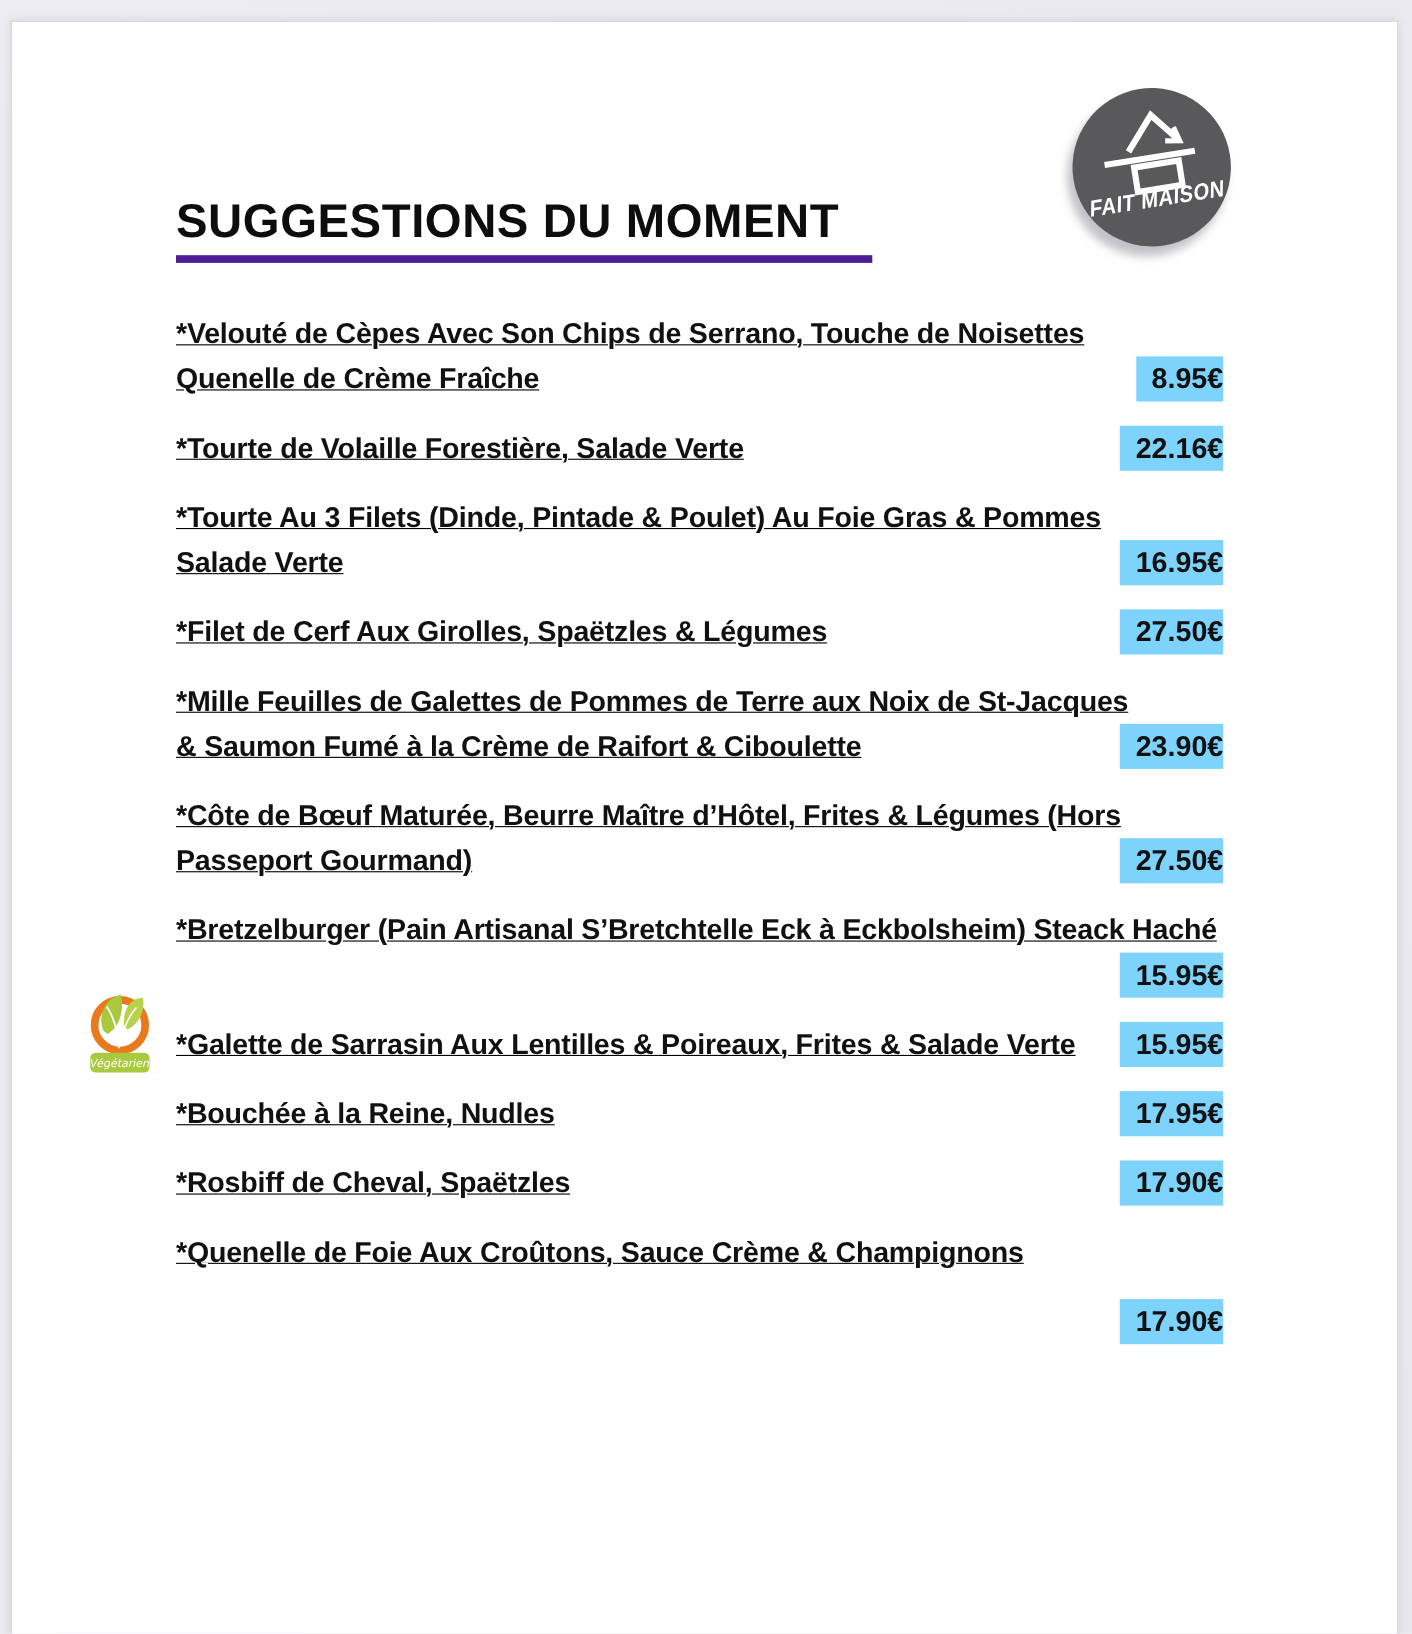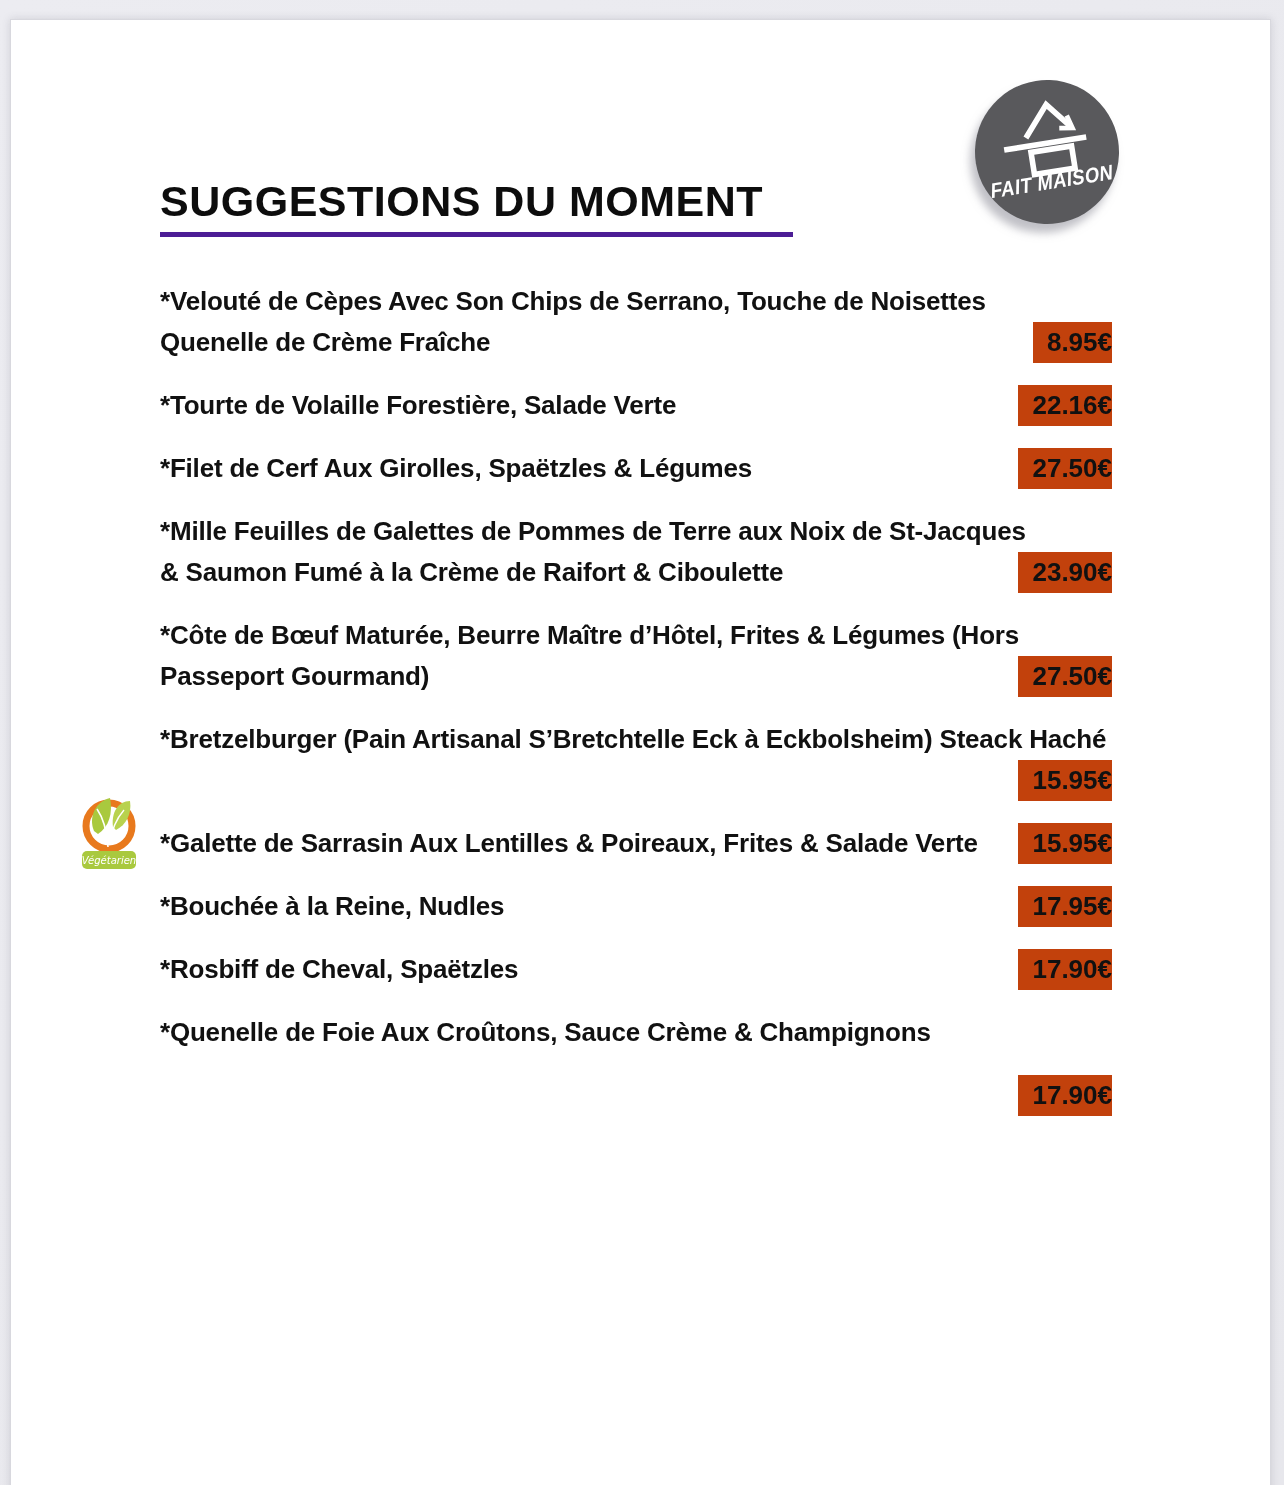--- a/index.html
+++ b/index.html
@@ -36,52 +36,53 @@
   }
   .title-wrap {
     margin-top: 158px;
   }
   .doc-title {
     display: inline-block;
     font-size: 43px;
     font-weight: bold;
     letter-spacing: 0.5px;
     color: #0d0d0d;
-    border-bottom: 5px solid #4c1d95;
+    border-bottom: 7px solid #4c1d95;
     padding: 0 30px 7px 0;
     line-height: 1.1;
     white-space: nowrap;
   }
   .menu-list {
     margin-top: 44px;
   }
   .menu-item {
     margin-bottom: 22px;
     position: relative;
+    text-decoration: underline;
   }
   .line {
     position: relative;
     height: 41px;
     line-height: 41px;
     white-space: nowrap;
   }
   .line-text {
     font-size: 26px;
     font-weight: bold;
     color: #111111;
     letter-spacing: -0.2px;
   }
   .price {
     position: absolute;
     right: 0;
     top: 0;
     font-size: 26px;
     font-weight: bold;
     color: #111111;
-    background: #c2410c;
+    background: #7dd3fc;
     padding-left: 14px;
   }
   
   .badge {
     position: absolute;
     left: 964px;
     top: 60px;
     width: 144px;
     height: 144px;
   }
@@ -147,20 +148,24 @@
       </div>
       <div class="menu-list" id="menu-list">
           <div class="menu-item">
             <div class="line"><span class="line-text">*Velouté de Cèpes Avec Son Chips de Serrano, Touche de Noisettes</span></div>
             <div class="line"><span class="line-text">Quenelle de Crème Fraîche</span><span class="price">8.95€</span></div>
           </div>
           <div class="menu-item">
             <div class="line"><span class="line-text">*Tourte de Volaille Forestière, Salade Verte</span><span class="price">22.16€</span></div>
           </div>
           <div class="menu-item">
+            <div class="line"><span class="line-text">*Tourte Au 3 Filets (Dinde, Pintade &amp; Poulet) Au Foie Gras &amp; Pommes</span></div>
+            <div class="line"><span class="line-text">Salade Verte</span><span class="price">16.95€</span></div>
+          </div>
+          <div class="menu-item">
             <div class="line"><span class="line-text">*Filet de Cerf Aux Girolles, Spaëtzles &amp; Légumes</span><span class="price">27.50€</span></div>
           </div>
           <div class="menu-item">
             <div class="line"><span class="line-text">*Mille Feuilles de Galettes de Pommes de Terre aux Noix de St-Jacques</span></div>
             <div class="line"><span class="line-text">&amp; Saumon Fumé à la Crème de Raifort &amp; Ciboulette</span><span class="price">23.90€</span></div>
           </div>
           <div class="menu-item">
             <div class="line"><span class="line-text">*Côte de Bœuf Maturée, Beurre Maître d’Hôtel, Frites &amp; Légumes (Hors</span></div>
             <div class="line"><span class="line-text">Passeport Gourmand)</span><span class="price">27.50€</span></div>
           </div>

